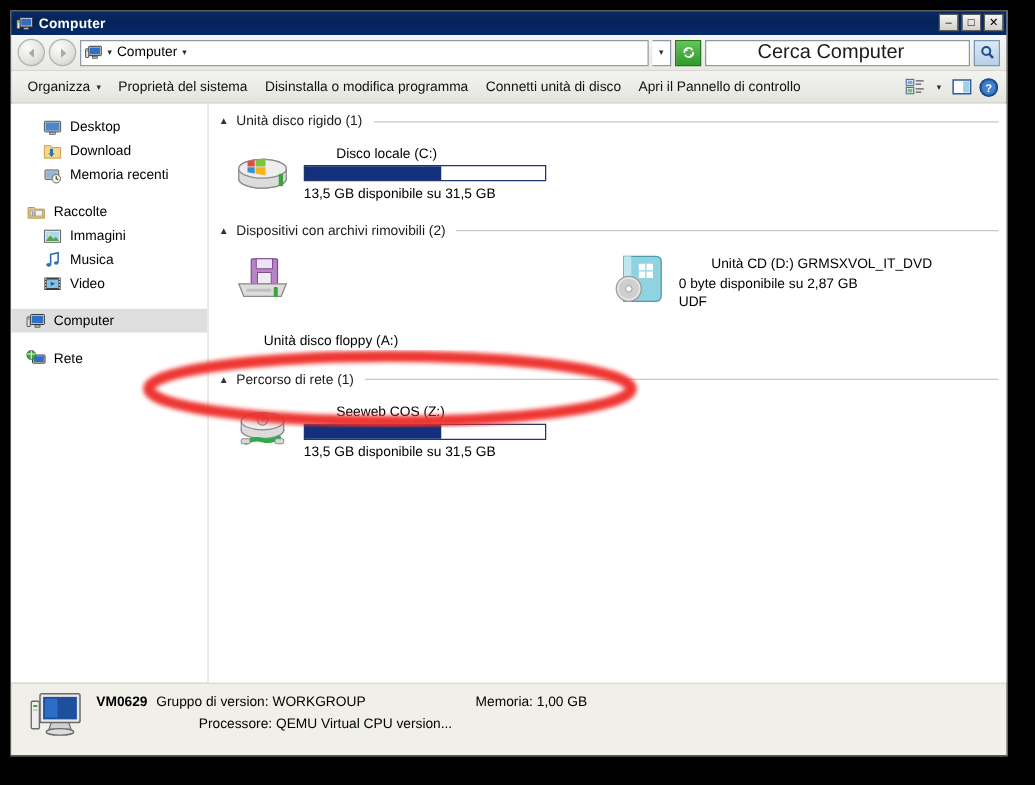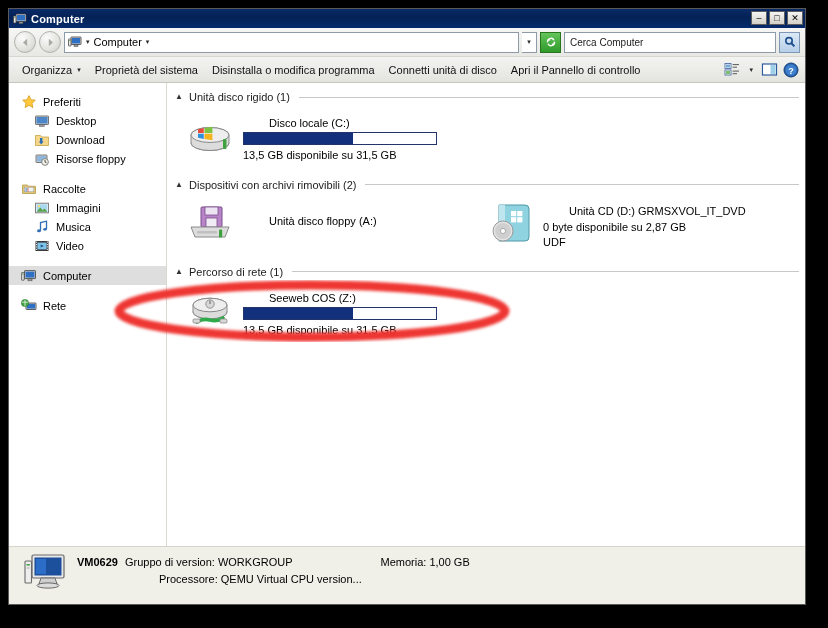--- a/index.html
+++ b/index.html
@@ -94,21 +94,21 @@
     display: flex; align-items: center; justify-content: center;
     color: #ffffff; font-size: 12px;
   }
   #searchbox {
     width: 212px; height: 21px; flex: none;
     background: #ffffff;
     border: 1px solid #8d9aa8;
     display: flex; align-items: center;
     padding-left: 5px;
   }
-  #searchbox .s-text { font-size: 10px; color: #1a1a1a; white-space: nowrap; }
+  #searchbox .s-text { font-size: 16px; color: #1a1a1a; white-space: nowrap; margin-left: 36px; }
   #searchbtn {
     width: 21px; height: 21px; flex: none;
     background: linear-gradient(to bottom,#dce9f7,#b7cfe8);
     border: 1px solid #7d97b5;
     display: flex; align-items: center; justify-content: center;
     color: #1d4f8c; font-size: 11px; font-weight: bold;
   }
 
   
   #toolbar {
@@ -328,28 +328,20 @@
         <text x="8" y="11.6" font-size="9" font-family="Liberation Sans, sans-serif" font-weight="bold" fill="#ffffff" text-anchor="middle">?</text>
       </svg>
     </span>
   </div>
 
   <div id="body">
 
     <div id="sidebar">
 
       <div class="navgroup">
-        <div class="navrow">
-          <span class="navicon">
-            <svg width="16" height="16" viewBox="0 0 16 16">
-              <path d="M8 1.6 L9.9 5.7 L14.3 6.2 L11 9.2 L11.9 13.6 L8 11.3 L4.1 13.6 L5 9.2 L1.7 6.2 L6.1 5.7 Z" fill="#ffc83d" stroke="#d79a16" stroke-width="0.8"></path>
-            </svg>
-          </span>
-          <span>Preferiti</span>
-        </div>
         <div class="navrow child">
           <span class="navicon">
             <svg width="16" height="16" viewBox="0 0 16 16">
               <rect x="1.5" y="3" width="13" height="8.5" rx="0.6" fill="#cfcfcf" stroke="#555" stroke-width="0.8"></rect>
               <rect x="2.5" y="4" width="11" height="6.5" fill="#4a86c8"></rect>
               <rect x="5.5" y="12" width="5" height="1.6" fill="#b5b5b5" stroke="#555" stroke-width="0.5"></rect>
             </svg>
           </span>
           <span>Desktop</span>
         </div>
@@ -365,21 +357,21 @@
         </div>
         <div class="navrow child">
           <span class="navicon">
             <svg width="16" height="16" viewBox="0 0 16 16">
               <rect x="2" y="4" width="11" height="7.5" rx="0.6" fill="#d6d6d6" stroke="#5a5a5a" stroke-width="0.8"></rect>
               <rect x="3" y="5" width="9" height="5.5" fill="#8fb7dd"></rect>
               <circle cx="11" cy="11" r="3.4" fill="#f0f0e6" stroke="#6a6a6a" stroke-width="0.8"></circle>
               <path d="M11 9 V11 L12.5 11.8" stroke="#3a3a3a" stroke-width="0.9" fill="none"></path>
             </svg>
           </span>
-          <span>Risorse floppy</span>
+          <span>Memoria recenti</span>
         </div>
       </div>
 
       <div class="navgroup">
         <div class="navrow">
           <span class="navicon">
             <svg width="16" height="16" viewBox="0 0 16 16">
               <path d="M1.5 4 h5 l1 1.3 H14.5 V12.5 H1.5 Z" fill="#e3c87a" stroke="#b89a46" stroke-width="0.8"></path>
               <rect x="3.2" y="6.2" width="9.6" height="4.6" fill="#f3f3f0" stroke="#9a9a92" stroke-width="0.6"></rect>
               <rect x="4.4" y="7" width="1.4" height="3.8" fill="#6fa8dc"></rect>
@@ -491,21 +483,21 @@
           </div>
         </div>
       </div>
 
       <div class="grouphdr" style="margin-top:6px;">
         <span class="tri">▲</span>
         <span>Dispositivi con archivi rimovibili (2)</span>
         <span class="rule"></span>
       </div>
       <div class="itemsrow">
-        <div class="driveitem" style="width:300px;">
+        <div class="driveitem" style="width:300px;flex-direction:column;">
           <span class="driveicon">
             <svg width="50" height="44" viewBox="0 0 50 44">
               <rect x="16" y="6" width="21" height="20" rx="1" fill="#b884c8" stroke="#7d4e8c" stroke-width="1"></rect>
               <rect x="20" y="6" width="13" height="8" fill="#ece4f2" stroke="#7d4e8c" stroke-width="0.8"></rect>
               <rect x="21" y="17" width="11" height="9" fill="#f0ecf4" stroke="#7d4e8c" stroke-width="0.8"></rect>
               <path d="M6 26 h38 l-4 10 H10 Z" fill="#dcdcdc" stroke="#8a8a8a" stroke-width="1"></path>
               <rect x="12" y="30" width="20" height="2.4" rx="1" fill="#c0c0c0"></rect>
               <rect x="34" y="28.5" width="3.2" height="8" rx="1" fill="#3fa23f"></rect>
             </svg>
           </span>

